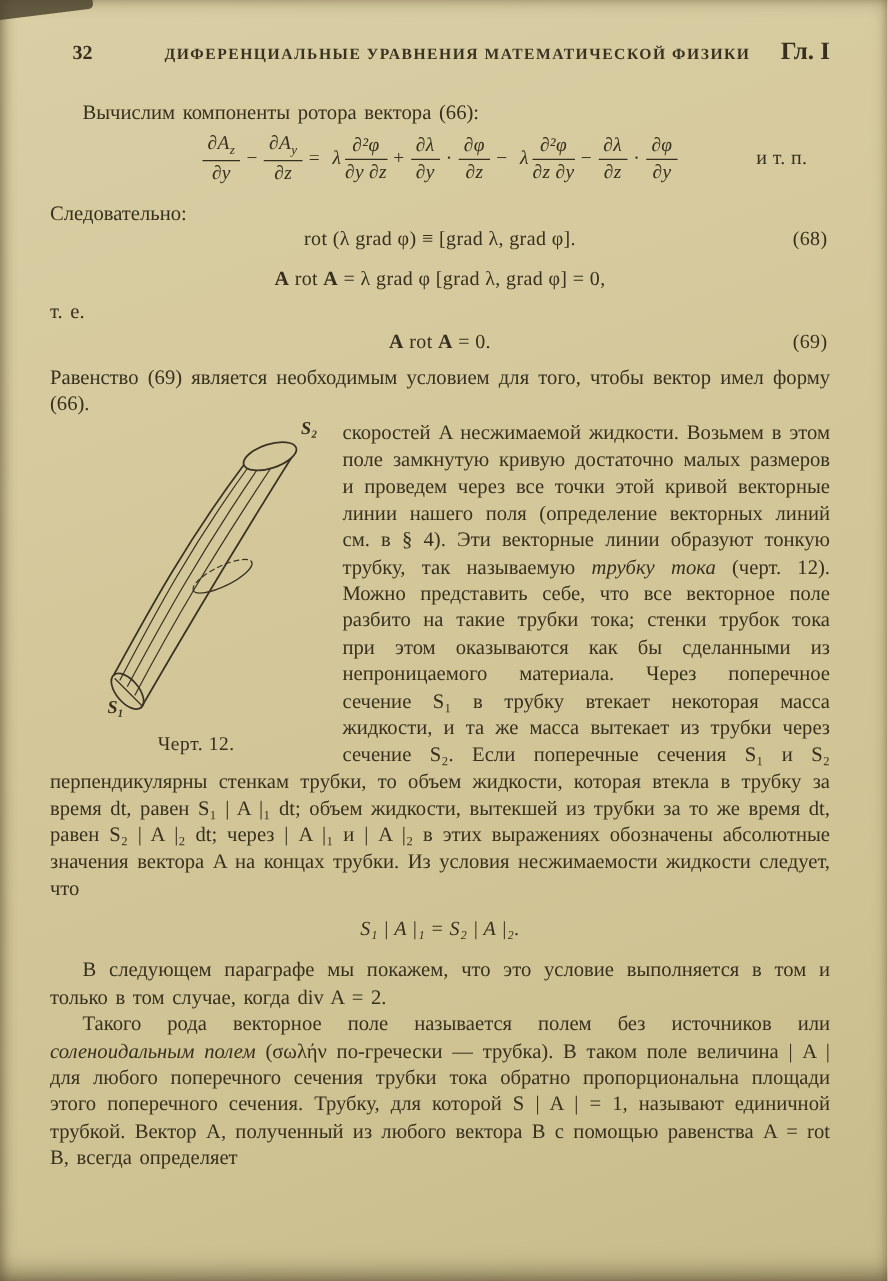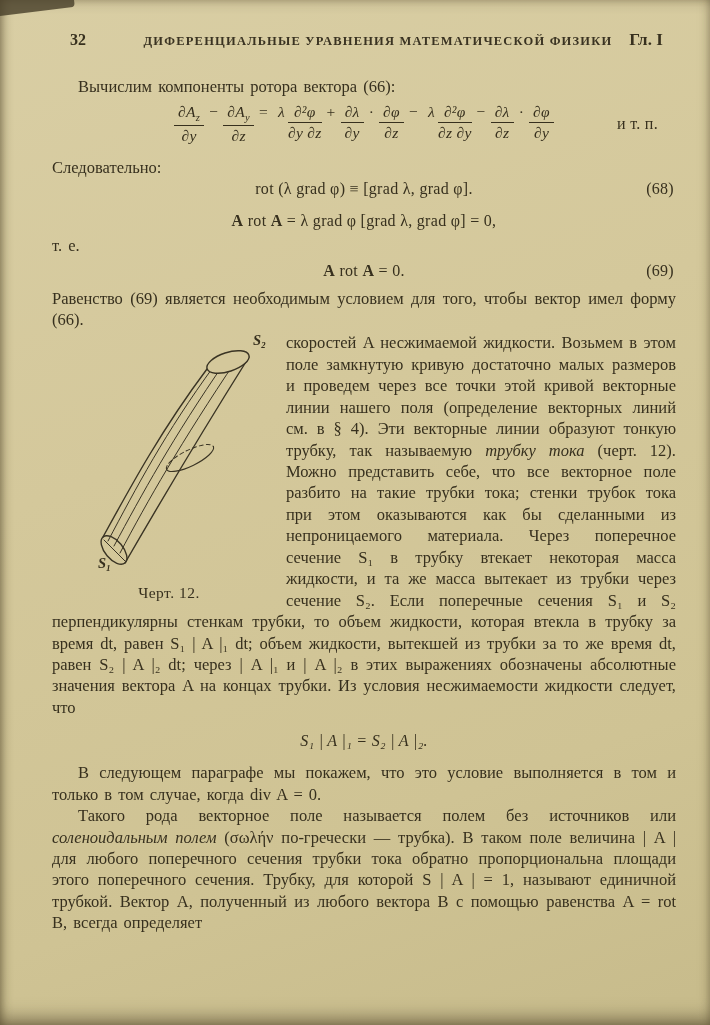--- a/index.html
+++ b/index.html
@@ -11,33 +11,33 @@
     color:#37301e;
     box-shadow:inset 7px 0 10px -5px rgba(80,68,40,.55),
                inset -5px 0 8px -4px rgba(80,68,40,.35),
                inset 0 -14px 18px -8px rgba(60,50,28,.55),
                inset 0 10px 12px -8px rgba(60,50,28,.25);
   }
   .corner-mark{
     position:absolute;top:-7px;left:-10px;width:84px;height:19px;
     background:#463d28;transform:rotate(-7deg);border-radius:4px;opacity:.8;
   }
-  .content{position:absolute;left:52px;top:30px;width:624px;}
+  .content{position:absolute;left:40px;top:30px;width:624px;}
   .running-head{display:flex;align-items:baseline;margin-bottom:26px;}
   .pagenum{font-weight:bold;font-size:16px;padding-left:18px;width:70px;}
   .runtitle{flex:1;text-align:center;font-size:12.5px;font-weight:bold;letter-spacing:1.2px;color:#3a3322;}
-  .chapter{width:60px;text-align:center;font-size:17px;font-weight:bold;}
+  .chapter{width:60px;text-align:right;font-size:20px;font-weight:bold;}
   p{margin:0;font-size:16.5px;line-height:1.3;text-align:justify;word-spacing:2px;}
   .indent{text-indent:26px;}
   .it{font-style:italic;}
   .eq-row{position:relative;display:flex;justify-content:center;align-items:center;
           font-size:16px;letter-spacing:.3px;}
   .eq-num{position:absolute;right:2px;}
   .eq-suffix{position:absolute;right:18px;}
-  .math{display:inline-flex;align-items:flex-start;font-style:italic;font-size:15.5px;}
+  .math{display:inline-flex;align-items:center;font-style:italic;font-size:15.5px;}
   .frac{display:inline-block;text-align:center;line-height:1.12;}
   .frac .num{display:block;padding:0 4px 1px;border-bottom:1.3px solid #37301e;}
   .frac .den{display:block;padding-top:1px;}
   sub{font-size:10.5px;}
   .op{margin:0 5px;font-style:normal;}
   .lam{margin:0 3px 0 5px;}
   .vec{font-weight:bold;}
   .eq1{margin:6px 0 12px;}
   .lead{margin-top:8px;}
   .eq68{margin:2px 0 14px;}
@@ -169,18 +169,18 @@
       </div>
       <p><span>скоростей A несжимаемой жидкости. Возьмем в этом поле замкнутую кривую достаточно малых размеров и проведем через все точки этой кривой векторные линии нашего поля (определение векторных линий см. в § 4). Эти векторные линии образуют тонкую трубку, так называемую </span><span class="it">трубку тока</span><span> (черт. 12). Можно представить себе, что все векторное поле разбито на такие трубки тока; стенки трубок тока при этом оказываются как бы сделанными из непроницаемого материала. Через поперечное сечение S₁ в трубку втекает некоторая масса жидкости, и та же масса вытекает из трубки через сечение S₂. Если поперечные сечения S₁ и S₂ перпендикулярны стенкам трубки, то объем жидкости, которая втекла в трубку за время dt, равен S₁ | A |₁ dt; объем жидкости, вытекшей из трубки за то же время dt, равен S₂ | A |₂ dt; через | A |₁ и | A |₂ в этих выражениях обозначены абсолютные значения вектора A на концах трубки. Из условия несжимаемости жидкости следует, что</span></p>
     </div>
 
     <div class="clearfix"></div>
 
     <div class="eq-row eq-s">
       <span>S₁ | A |₁ = S₂ | A |₂.</span>
     </div>
 
-    <p class="indent">В следующем параграфе мы покажем, что это условие выполняется в том и только в том случае, когда div A = 0.</p>
+    <p class="indent">В следующем параграфе мы покажем, что это условие выполняется в том и только в том случае, когда div A = 2.</p>
 
     <p class="indent"><span>Такого рода векторное поле называется полем без источников или </span><span class="it">соленоидальным полем</span><span> (σωλήν по-гречески — трубка). В таком поле величина | A | для любого поперечного сечения трубки тока обратно пропорциональна площади этого поперечного сечения. Трубку, для которой S | A | = 1, называют единичной трубкой. Вектор A, полученный из любого вектора B с помощью равенства A = rot B, всегда определяет</span></p>
 
   </div>
 </div>
 
 </body></html>

